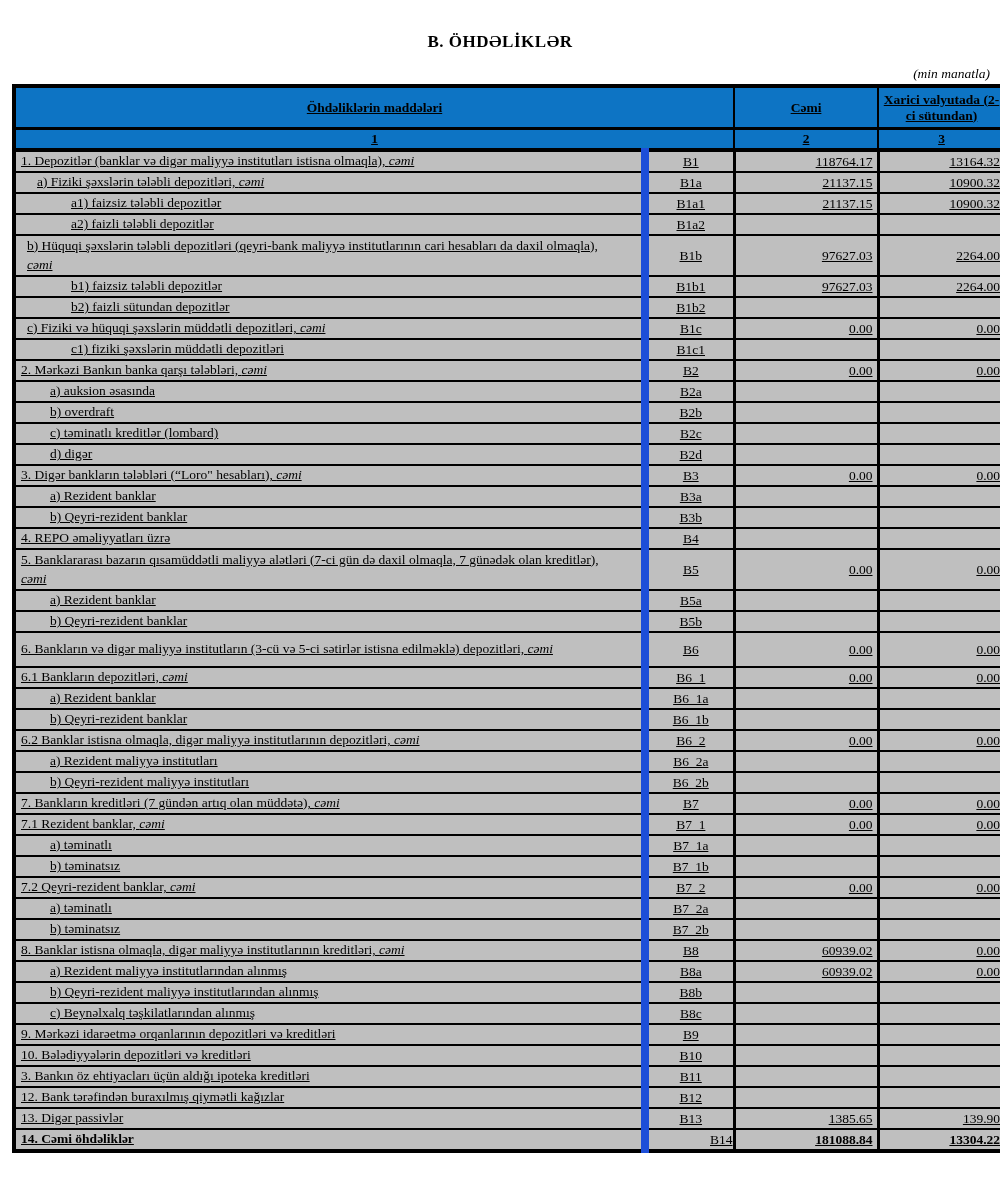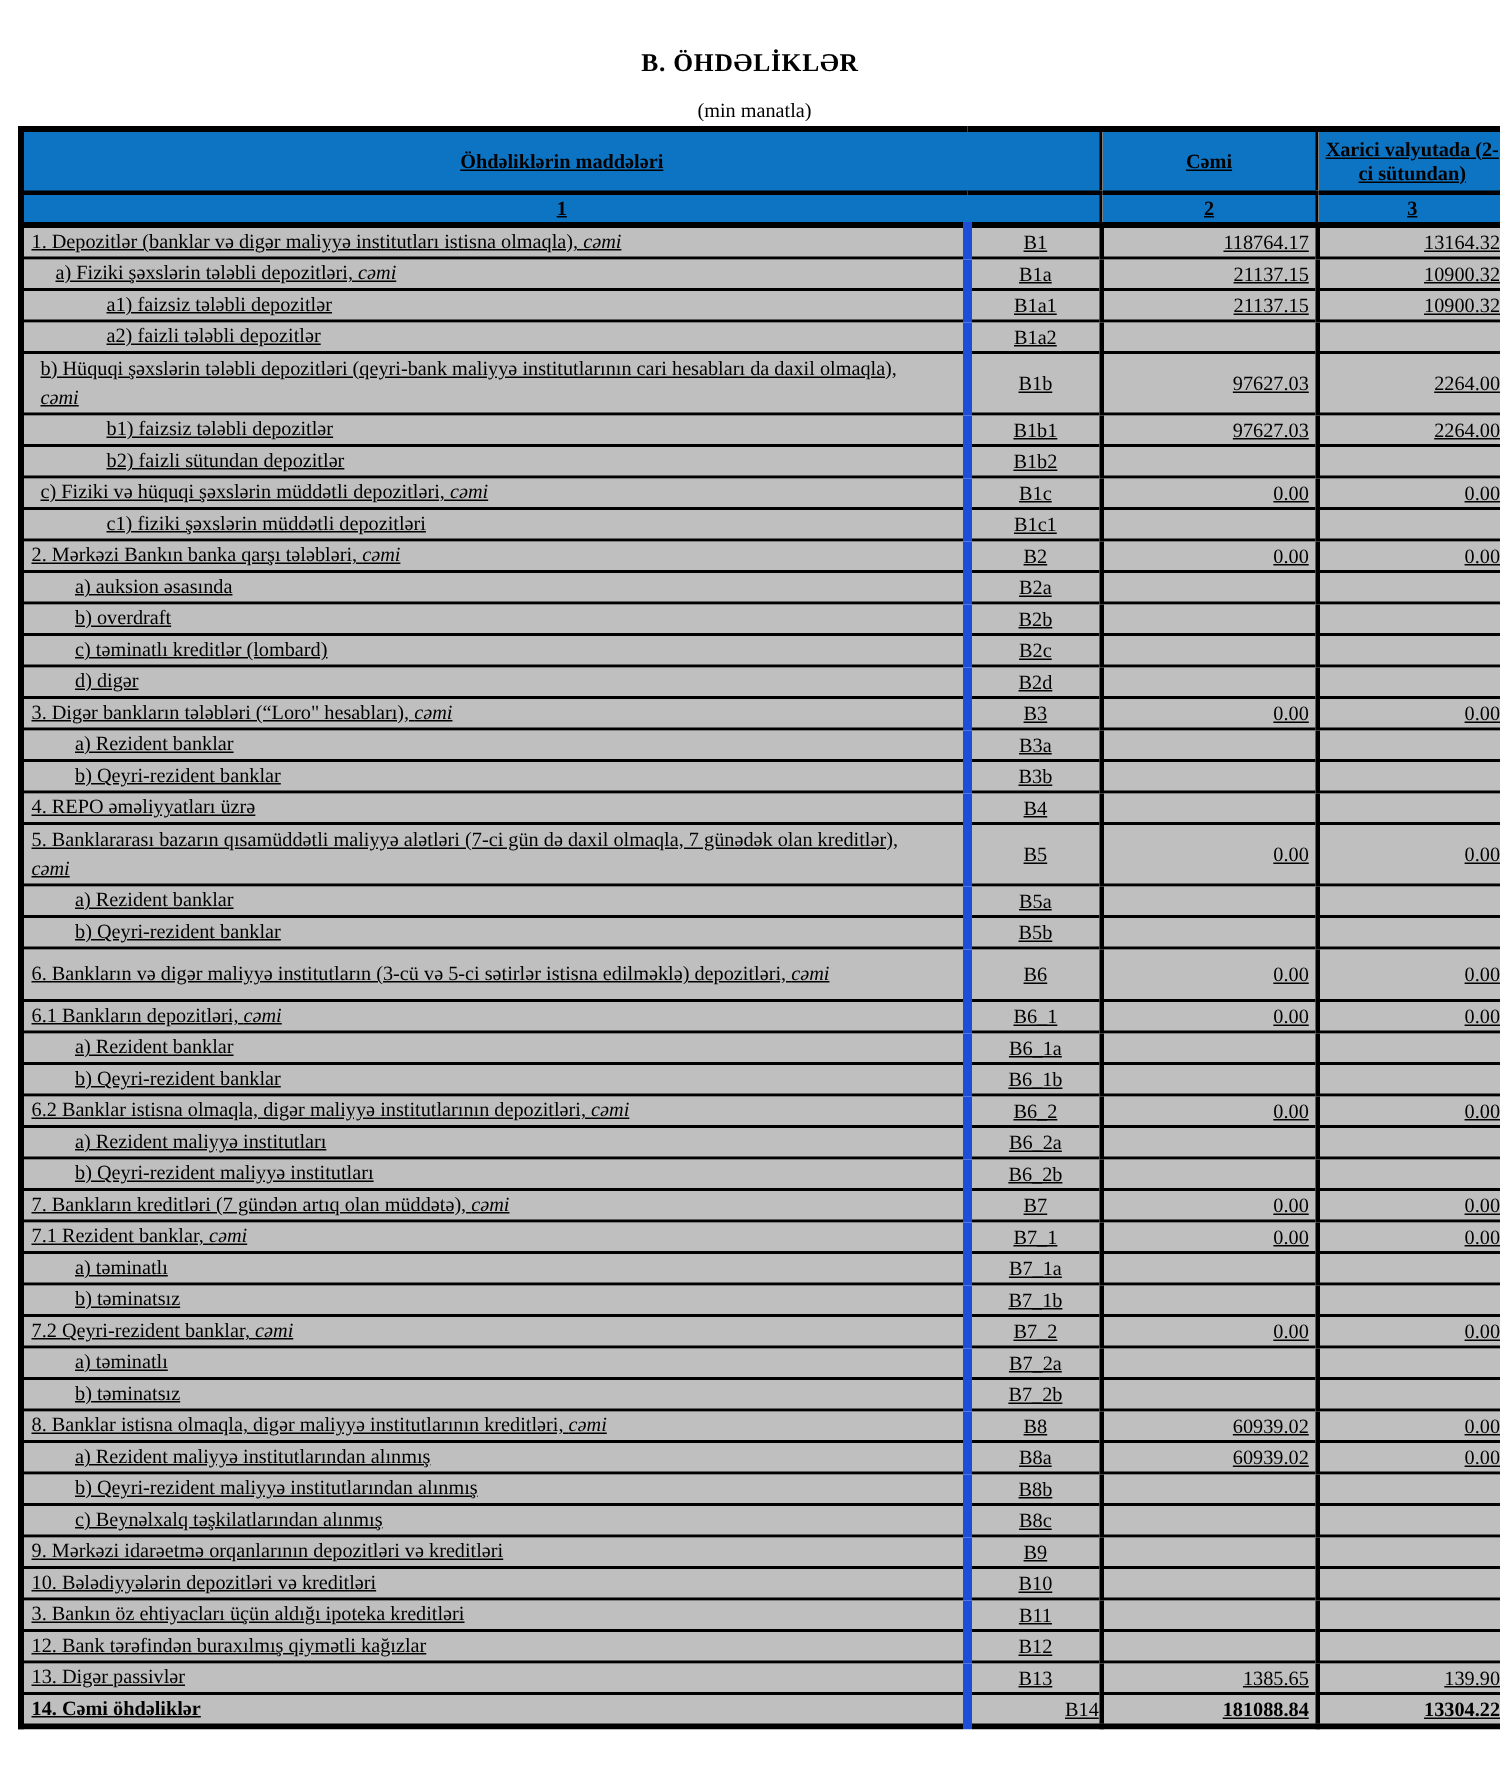--- a/index.html
+++ b/index.html
@@ -1,31 +1,31 @@
 <!DOCTYPE html>
 <html><head>
 <meta charset="utf-8">
 <style>
   html,body{margin:0;padding:0;background:#fff;}
   body{width:1000px;font-family:"Liberation Serif","DejaVu Serif",serif;color:#000;}
   .page{width:1000px;}
   .title{margin-top:32px;text-align:center;font-size:17px;font-weight:bold;letter-spacing:.5px;}
-  .unit-note{text-align:center;font-size:13.5px;margin:14px 10px 2px 16px;}
+  .unit-note{text-align:right;font-style:italic;font-size:13.5px;margin:14px 10px 2px 16px;}
   table{border-collapse:collapse;width:996px;margin:0 12px;table-layout:fixed;text-decoration:underline;}
   table{border:4px solid #000;}
   col.c1{width:631px}col.c2{width:89px}col.c3{width:144px}col.c4:{width:132px}
   th,td{border:2px solid #000;font-size:13.5px;overflow:hidden;}
   thead th{background:#0d74c4;font-weight:bold;text-align:center;vertical-align:middle;padding:1px 3px;}
   tr.head1 th{height:37px;border-bottom:3px solid #000;}
   tr.head2 th{height:15px;border-bottom:4px solid #000;}
   td{background:#bfbfbf;height:19px;vertical-align:middle;padding:0;}
   td.c-item{text-align:left;line-height:1.4;padding-right:16px;}
   td.c-code{text-align:center;}
   td.c-num{text-align:right;padding-right:4px;border-left:3px solid #000;}
-  td.c-code{border-left:6px solid #1d4ed8;}
+  td.c-code{border-left:8px solid #1d4ed8;}
   tr.tall40 td{height:39px;}
   tr.tall36 td{height:33px;}
   tr.bold-row td{font-weight:bold;}
   tr.bold-row td.c-code{font-weight:normal;text-align:right;}
   .i0{padding-left:5px}.i1{padding-left:11px}.i2{padding-left:21px}.i3{padding-left:34px}.i4{padding-left:55px}
   em{font-style:italic;}
 </style>
 </head>
 <body>
 

